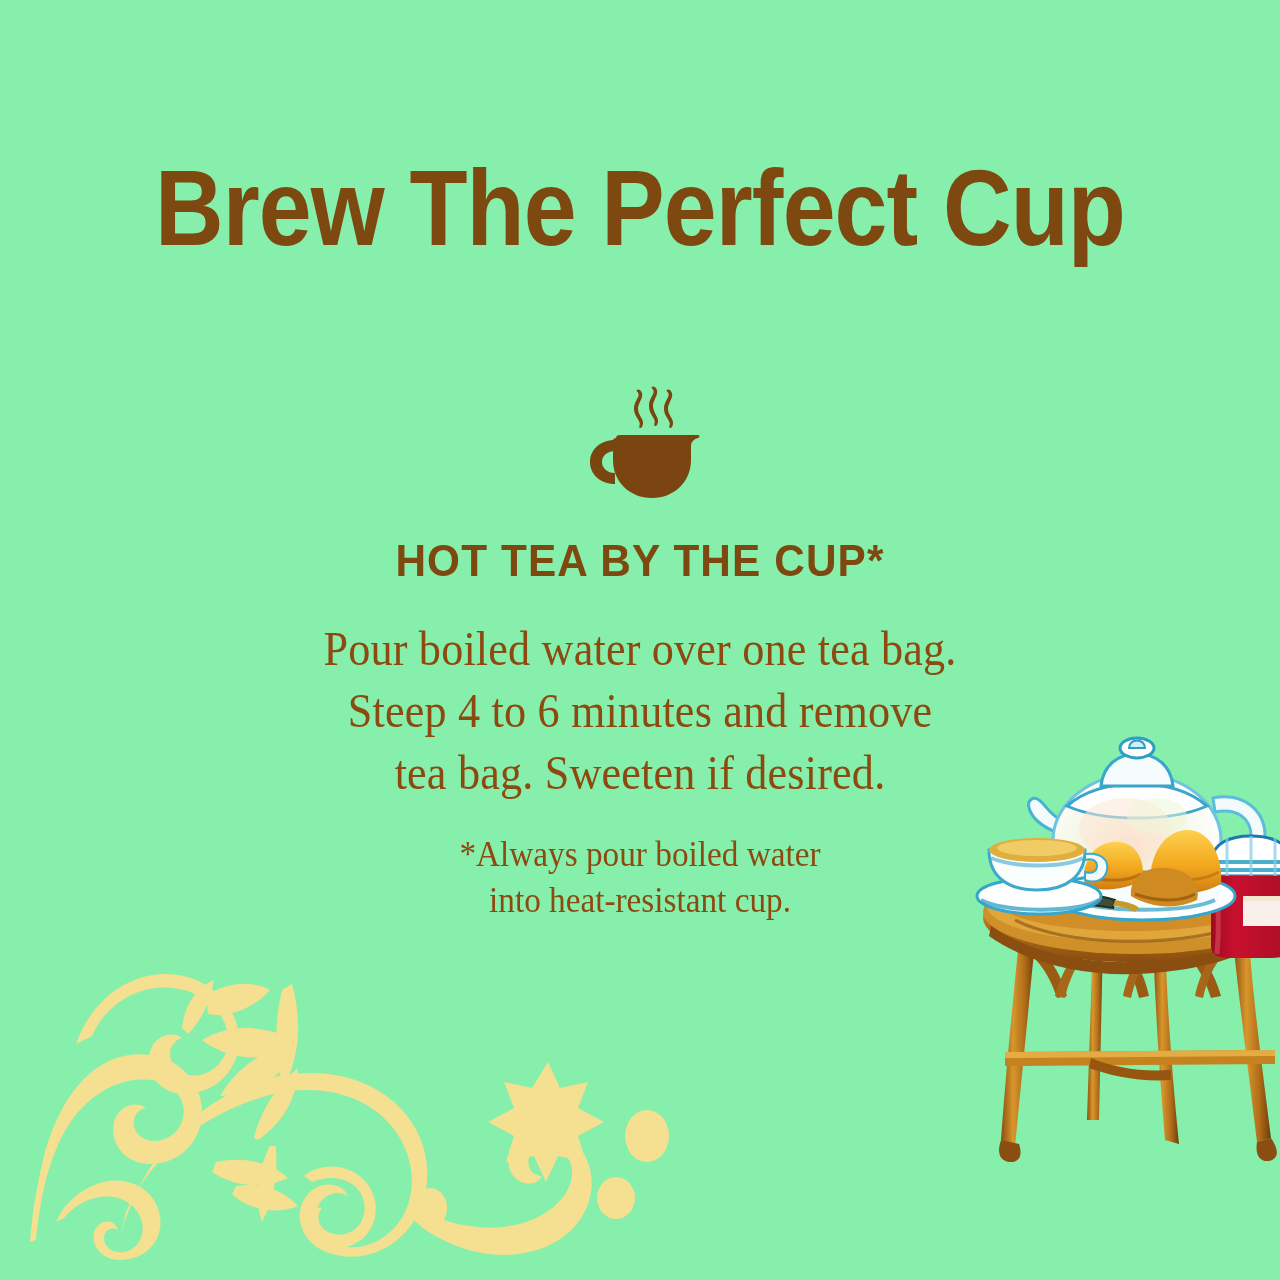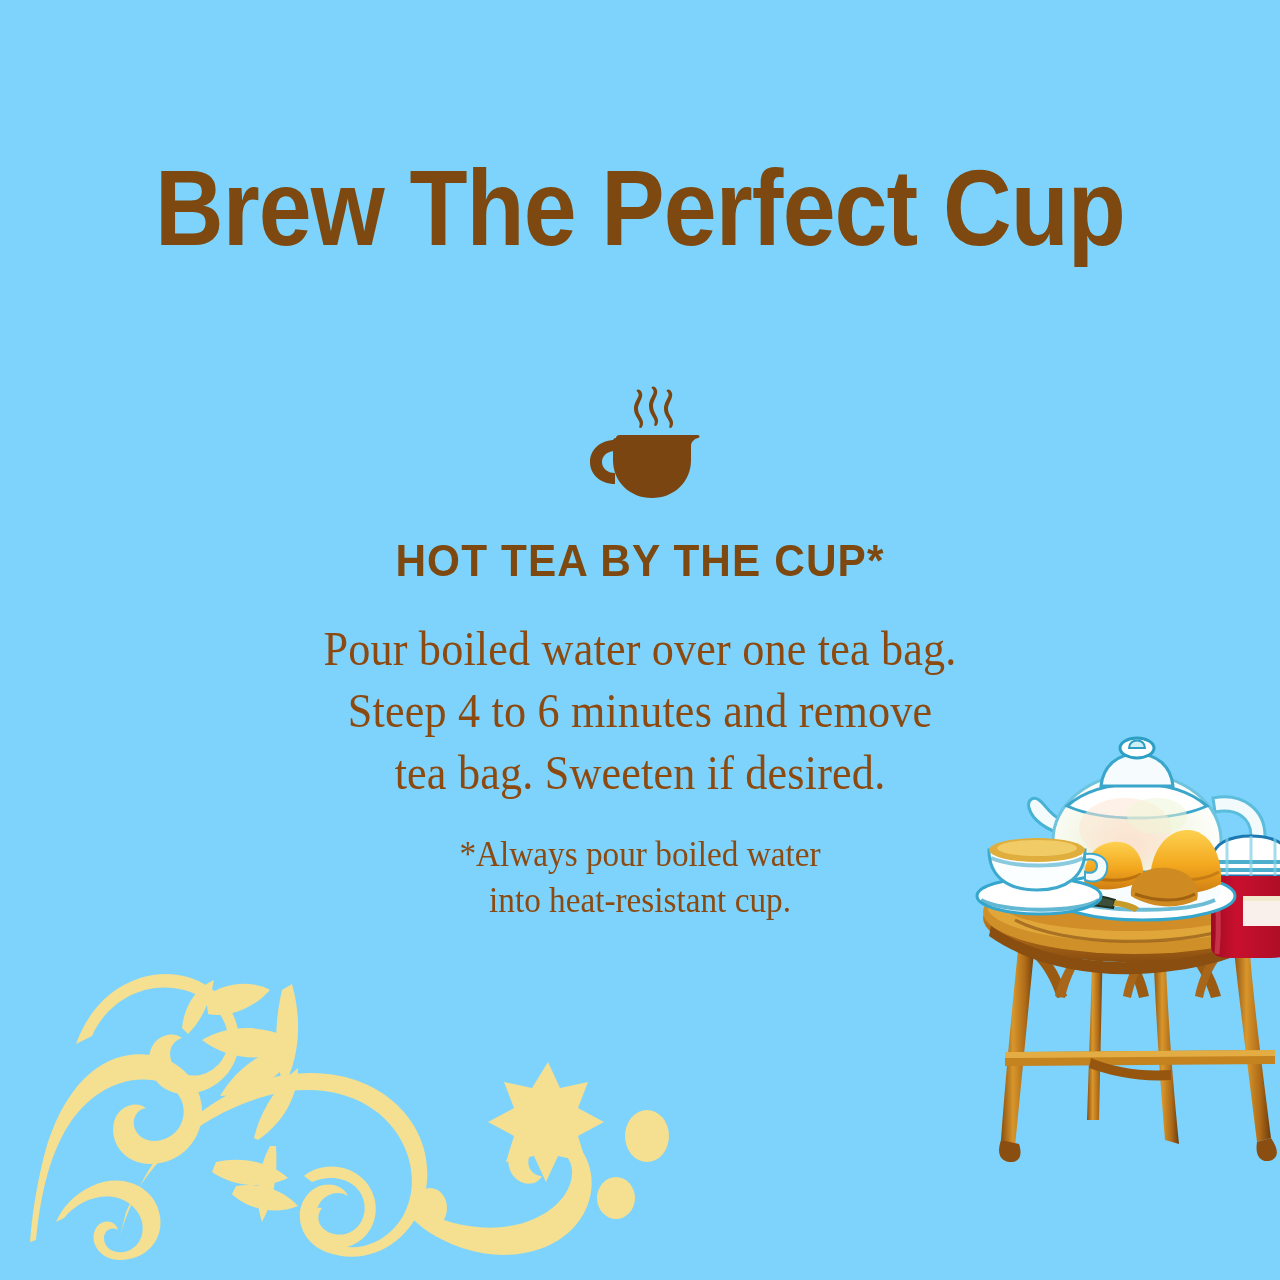--- a/index.html
+++ b/index.html
@@ -5,21 +5,21 @@
 <style>
   html, body {
     margin: 0;
     padding: 0;
     background: #fcf0b4;
   }
   #canvas {
     position: relative;
     width: 1280px;
     height: 1280px;
-    background: #7dd3fc;
+    background: #86efac;
     overflow: hidden;
     font-family: "Liberation Sans", sans-serif;
     -webkit-font-smoothing: antialiased;
   }
 
   
   .flourish {
     position: absolute;
     left: 30px;
     top: 950px;

